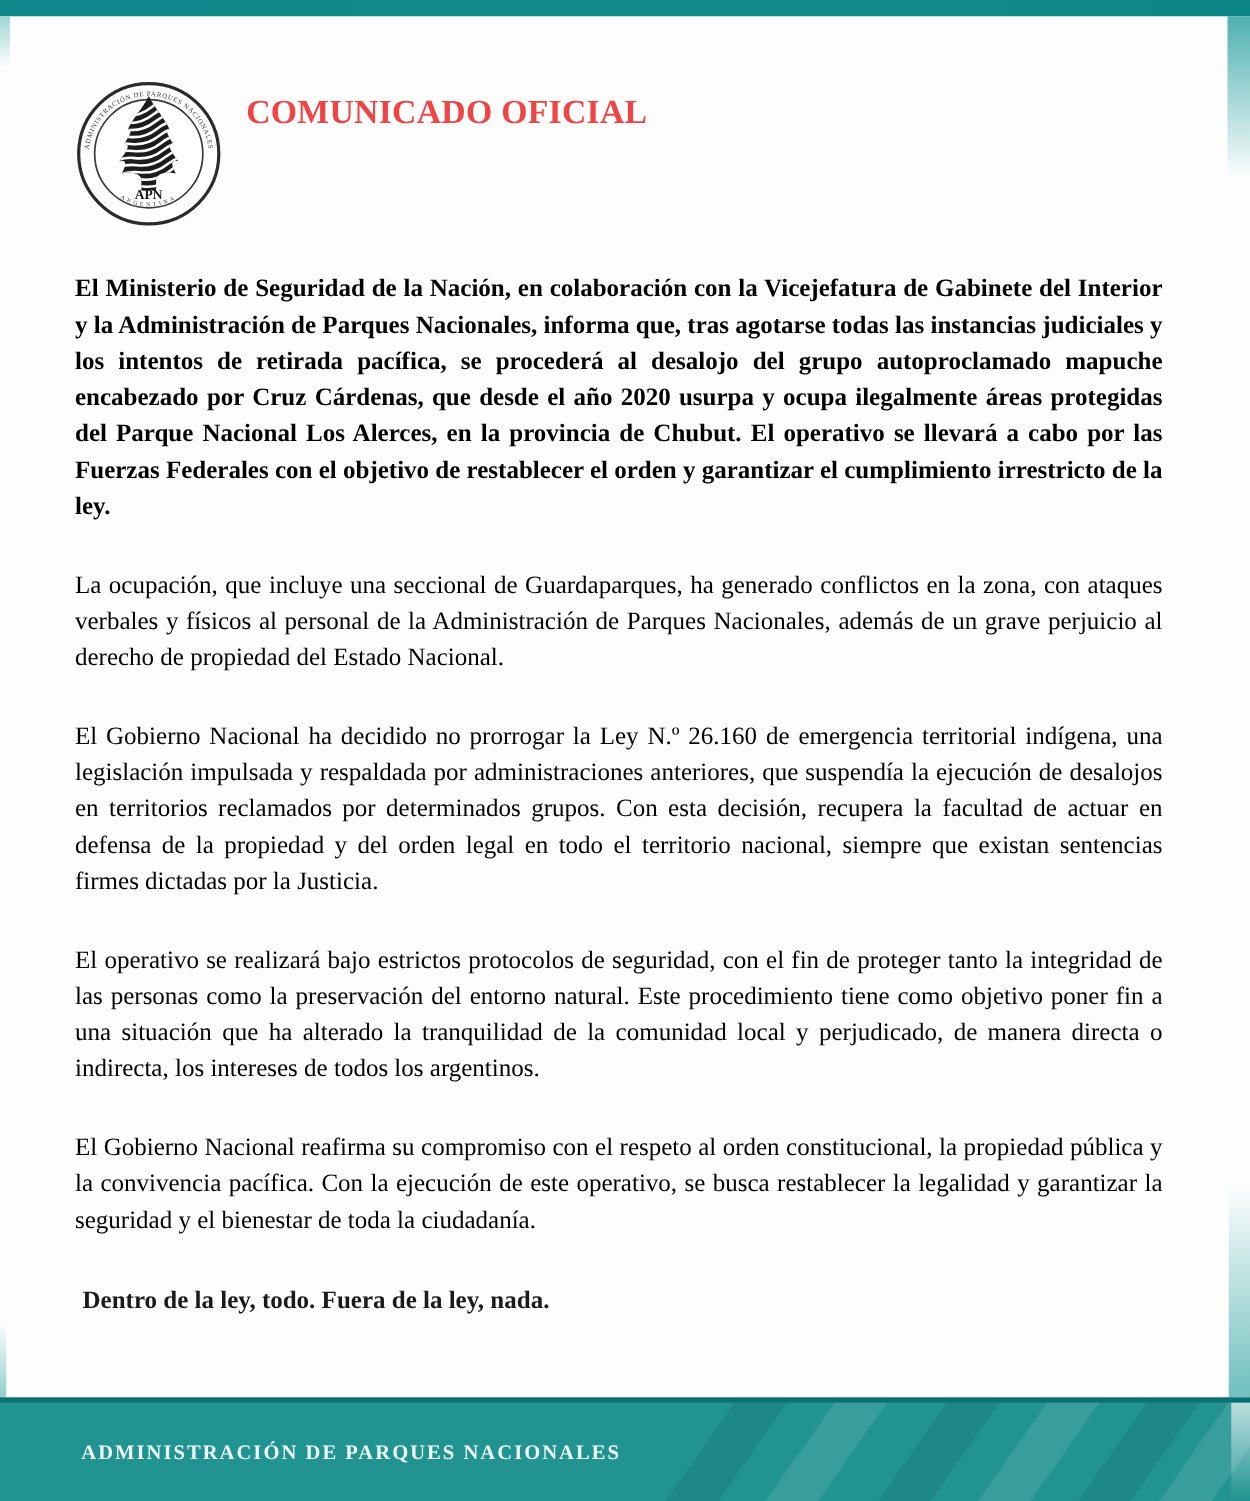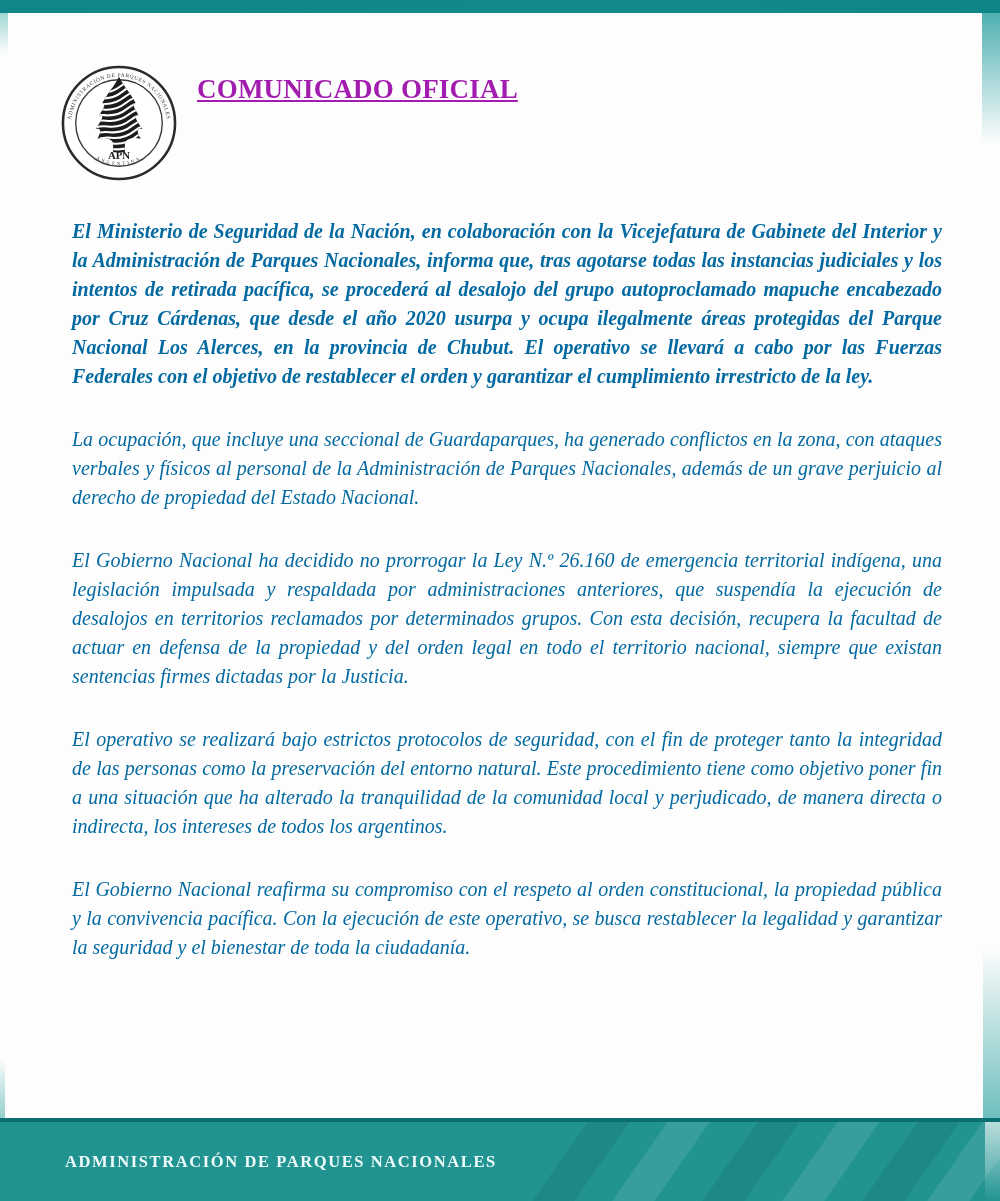--- a/index.html
+++ b/index.html
@@ -33,37 +33,35 @@
     background:linear-gradient(rgba(255,255,255,0), #6fbfbe);
   }
 
   
   .logo {
     position:absolute; top:64px; left:60px;
     width:118px; height:118px;
   }
   .title {
     position:absolute; top:72px; left:197px;
-    color:#a21caf;
+    color:#ef4444;
     font-weight:bold;
     font-size:27px;
     line-height:34px;
     letter-spacing:0.2px;
-    text-decoration:underline;
   }
 
   
   .body-text {
-    position:absolute; top:217px; left:72px;
+    position:absolute; top:217px; left:60px;
     width:870px;
-    color:#0369a1;
+    color:#000000;
     font-size:20px;
     line-height:29px;
     text-align:justify;
-    font-style:italic;
   }
   .body-text p { margin:0 0 34px 0; }
   .body-text p.bold { font-weight:bold; }
   .closing {
     position:absolute; top:1026px; left:66px;
     width:870px;
     color:#1a1a1a;
     font-weight:bold;
     font-size:20px;
     line-height:29px;
@@ -159,20 +157,21 @@
   </div>
 
   <div class="body-text" id="paragraphs">
       <p class="bold">El Ministerio de Seguridad de la Nación, en colaboración con la Vicejefatura de Gabinete del Interior y la Administración de Parques Nacionales, informa que, tras agotarse todas las instancias judiciales y los intentos de retirada pacífica, se procederá al desalojo del grupo autoproclamado mapuche encabezado por Cruz Cárdenas, que desde el año 2020 usurpa y ocupa ilegalmente áreas protegidas del Parque Nacional Los Alerces, en la provincia de Chubut. El operativo se llevará a cabo por las Fuerzas Federales con el objetivo de restablecer el orden y garantizar el cumplimiento irrestricto de la ley.</p>
       <p>La ocupación, que incluye una seccional de Guardaparques, ha generado conflictos en la zona, con ataques verbales y físicos al personal de la Administración de Parques Nacionales, además de un grave perjuicio al derecho de propiedad del Estado Nacional.</p>
       <p>El Gobierno Nacional ha decidido no prorrogar la Ley N.º 26.160 de emergencia territorial indígena, una legislación impulsada y respaldada por administraciones anteriores, que suspendía la ejecución de desalojos en territorios reclamados por determinados grupos. Con esta decisión, recupera la facultad de actuar en defensa de la propiedad y del orden legal en todo el territorio nacional, siempre que existan sentencias firmes dictadas por la Justicia.</p>
       <p>El operativo se realizará bajo estrictos protocolos de seguridad, con el fin de proteger tanto la integridad de las personas como la preservación del entorno natural. Este procedimiento tiene como objetivo poner fin a una situación que ha alterado la tranquilidad de la comunidad local y perjudicado, de manera directa o indirecta, los intereses de todos los argentinos.</p>
       <p>El Gobierno Nacional reafirma su compromiso con el respeto al orden constitucional, la propiedad pública y la convivencia pacífica. Con la ejecución de este operativo, se busca restablecer la legalidad y garantizar la seguridad y el bienestar de toda la ciudadanía.</p>
     </div>
 
+  <div class="closing">Dentro de la ley, todo. Fuera de la ley, nada.</div>
 
   <div class="footer">
     <div class="f-stripe dark" style="left:560px;"></div>
     <div class="f-stripe light" style="left:640px;"></div>
     <div class="f-stripe dark" style="left:730px;"></div>
     <div class="f-stripe light" style="left:810px;"></div>
     <div class="f-stripe dark" style="left:890px;"></div>
     <div class="f-stripe light" style="left:955px;"></div>
     <div class="footer-right-fade"></div>
     <div class="footer-text">ADMINISTRACIÓN DE PARQUES NACIONALES</div>

